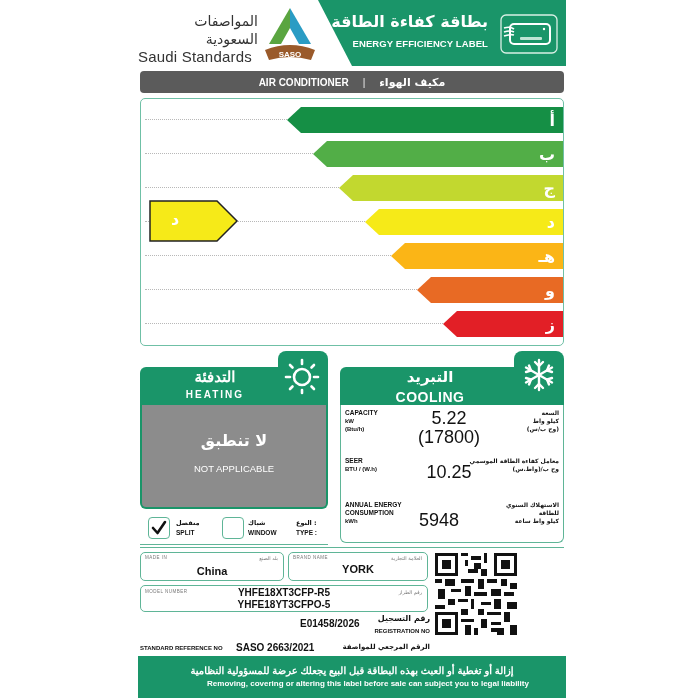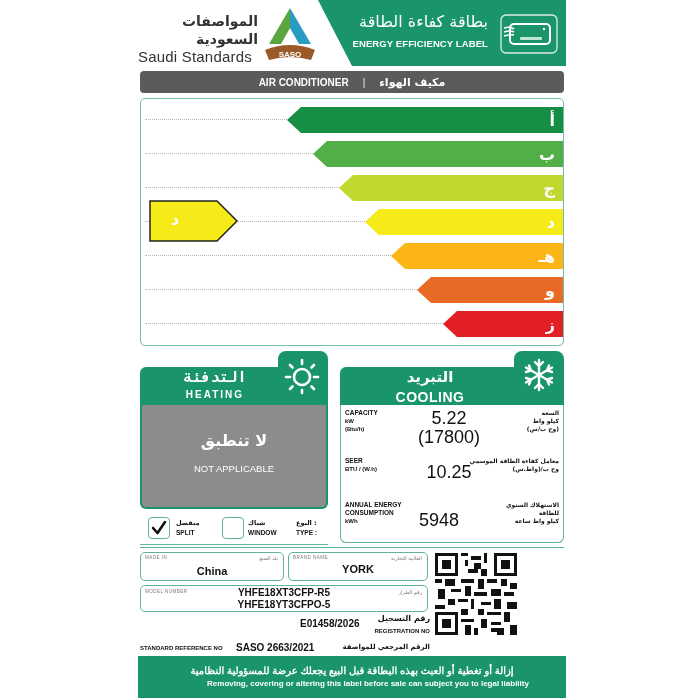--- a/index.html
+++ b/index.html
@@ -4,25 +4,25 @@
 <style>
   * { box-sizing: border-box; margin: 0; padding: 0; }
   html, body { width: 700px; height: 700px; background: #ffffff; overflow: hidden; }
   body { font-family: "Liberation Sans", "DejaVu Sans", sans-serif; position: relative; color: #111; }
 
   .label { position: absolute; left: 138px; top: 0; width: 428px; height: 700px; }
 
   
   .header { position: absolute; left: 0; top: 0; width: 428px; height: 66px; }
   .logo-text { position: absolute; left: 0; top: 12px; width: 120px; text-align: left; }
-  .logo-ar { font-family: "DejaVu Sans", sans-serif; font-size: 14px; color: #333; direction: rtl; text-align: right; line-height: 18px; font-weight: bold; }
+  .logo-ar { font-family: "DejaVu Sans", sans-serif; font-size: 14px; color: #333; direction: rtl; text-align: right; line-height: 18px; }
   .logo-en { font-size: 15px; color: #333; line-height: 18px; letter-spacing: 0.2px; }
   .saso-logo { position: absolute; left: 125px; top: 6px; width: 54px; height: 56px; }
   .header-green { position: absolute; left: 0; top: 0; width: 428px; height: 66px; }
-  .hdr-ar { position: absolute; right: 78px; top: 12px; color: #fff; font-family: "DejaVu Sans", sans-serif; font-weight: normal; font-size: 16px; direction: rtl; white-space: nowrap; }
+  .hdr-ar { position: absolute; right: 78px; top: 12px; color: #fff; font-family: "DejaVu Sans", sans-serif; font-weight: bold; font-size: 16px; direction: rtl; white-space: nowrap; }
   .hdr-en { position: absolute; right: 78px; top: 38px; color: #fff; font-size: 9.5px; font-weight: bold; letter-spacing: 0.1px; white-space: nowrap; }
   .ac-icon { position: absolute; right: 8px; top: 14px; width: 58px; height: 40px; }
 
   
   .product-bar { position: absolute; left: 2px; top: 71px; width: 424px; height: 22px; background: #5b5b5b; border-radius: 4px; color: #fff; display: flex; align-items: center; justify-content: center; font-size: 10px; font-weight: bold; gap: 14px; }
   .product-bar .sep { font-weight: normal; opacity: 0.9; }
   .product-bar .ar { font-family: "DejaVu Sans", sans-serif; font-size: 11px; direction: rtl; }
 
   
   .scale { position: absolute; left: 2px; top: 98px; width: 424px; height: 248px; border: 1.5px solid #6fc0a6; border-radius: 5px; overflow: hidden; }
@@ -30,21 +30,21 @@
   .row .dots { position: absolute; left: 4px; top: 12px; border-top: 1px dotted #b8b8b8; height: 0; }
   .bar { position: absolute; right: 0; height: 26px; clip-path: polygon(14px 0, 100% 0, 100% 100%, 14px 100%, 0 50%); display: flex; align-items: center; justify-content: flex-end; padding-right: 8px; color: #fff; font-family: "DejaVu Sans", sans-serif; font-weight: bold; font-size: 16px; }
 
   .rating-arrow { position: absolute; left: 8px; top: 101px; width: 90px; height: 42px; }
   .rating-arrow .lbl { position: absolute; left: 22px; top: 10px; color: #fff; font-family: "DejaVu Sans", sans-serif; font-weight: bold; font-size: 16px; }
 
   
   .heat { position: absolute; left: 2px; top: 351px; width: 188px; height: 160px; }
   .heat-tab { position: absolute; right: 0; top: 0; width: 50px; height: 30px; background: #1a9569; border-radius: 8px 8px 0 0; }
   .heat-head { position: absolute; left: 0; top: 16px; width: 188px; height: 38px; background: #1a9569; border-radius: 6px 0 0 0; }
-  .heat-title-ar { position: absolute; left: 20px; top: 17px; width: 110px; text-align: center; color: #fff; font-family: Liberation Mono, monospace; font-weight: bold; font-size: 15px; direction: rtl; }
+  .heat-title-ar { position: absolute; left: 20px; top: 17px; width: 110px; text-align: center; color: #fff; font-family: Liberation Serif, serif; font-weight: bold; font-size: 15px; direction: rtl; }
   .heat-title-en { position: absolute; left: 20px; top: 38px; width: 110px; text-align: center; color: #fff; font-size: 10px; font-weight: bold; letter-spacing: 2px; }
   .sun-icon { position: absolute; right: 6px; top: 4px; width: 40px; height: 40px; }
   .heat-body { position: absolute; left: 0; top: 54px; width: 188px; height: 104px; background: #8c8c8c; border: 2px solid #1a9569; border-top: none; border-radius: 0 0 6px 6px; }
   .na-ar { position: absolute; left: 0; top: 26px; width: 100%; text-align: center; color: #fff; font-family: "DejaVu Sans", sans-serif; font-weight: bold; font-size: 16px; direction: rtl; }
   .na-en { position: absolute; left: 0; top: 58px; width: 100%; text-align: center; color: #fff; font-size: 9.5px; }
 
   
   .type-row { position: absolute; left: 2px; top: 516px; width: 188px; height: 26px; }
   .chk { position: absolute; top: 1px; width: 22px; height: 22px; border: 1.5px solid #5fb597; border-radius: 4px; }
   .chk-label { position: absolute; top: 3px; font-size: 6.5px; font-weight: bold; line-height: 9px; }

